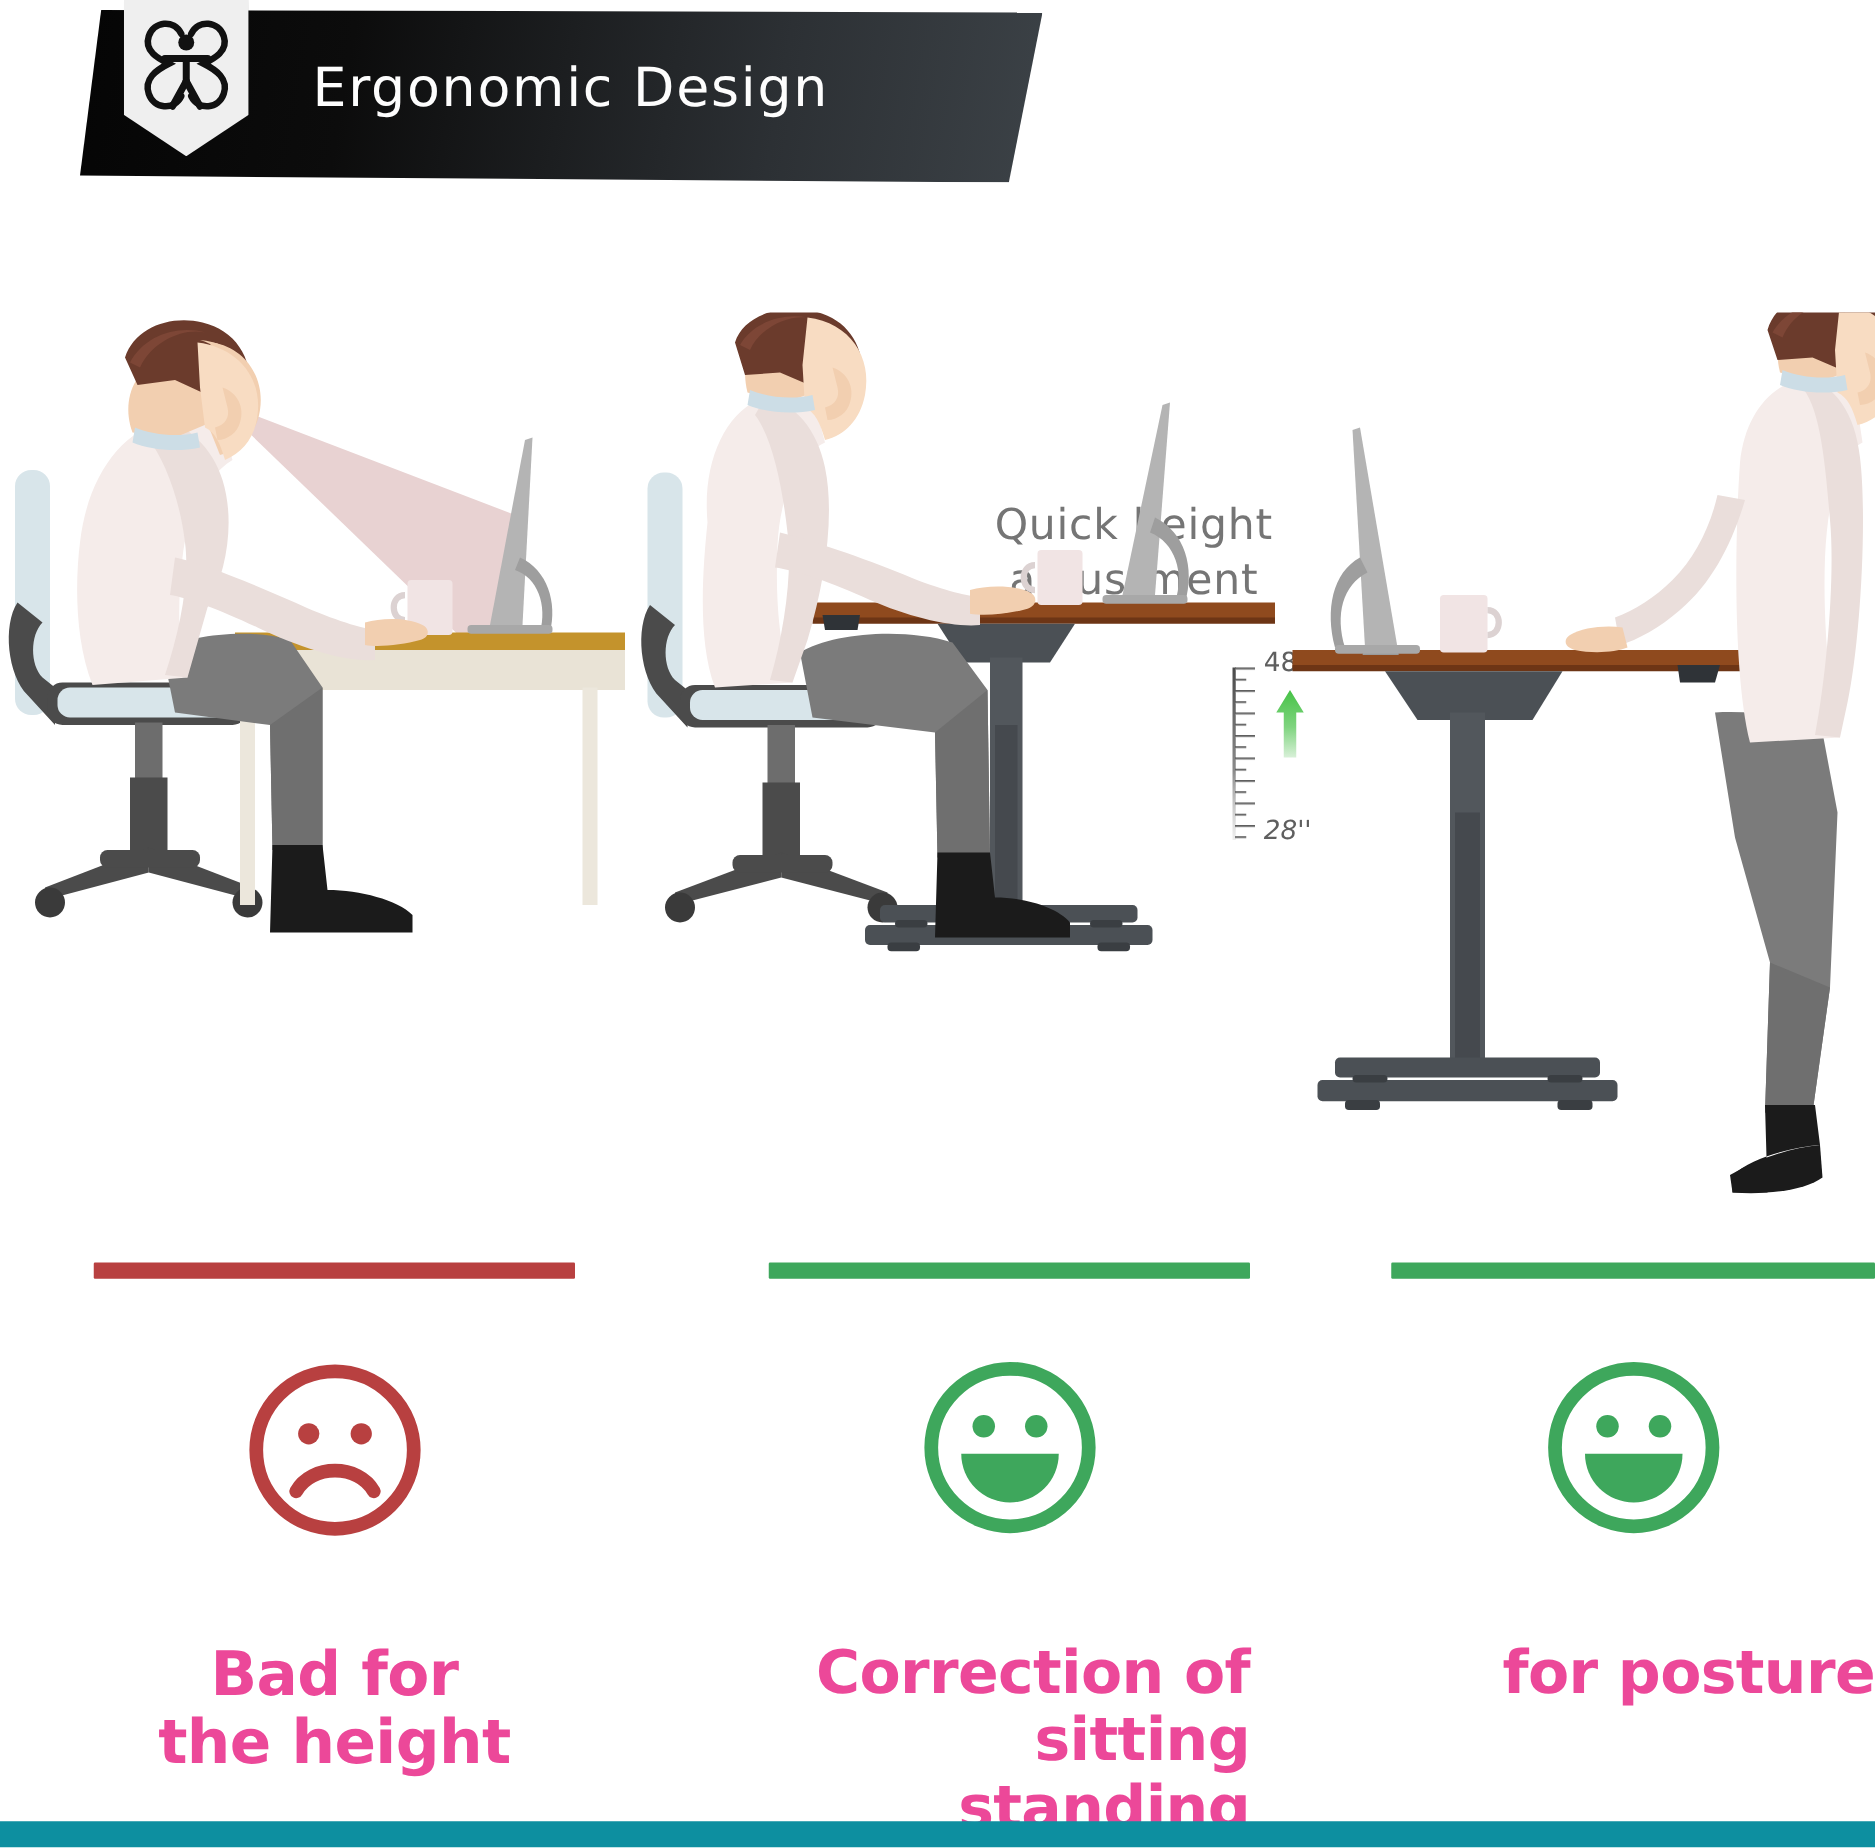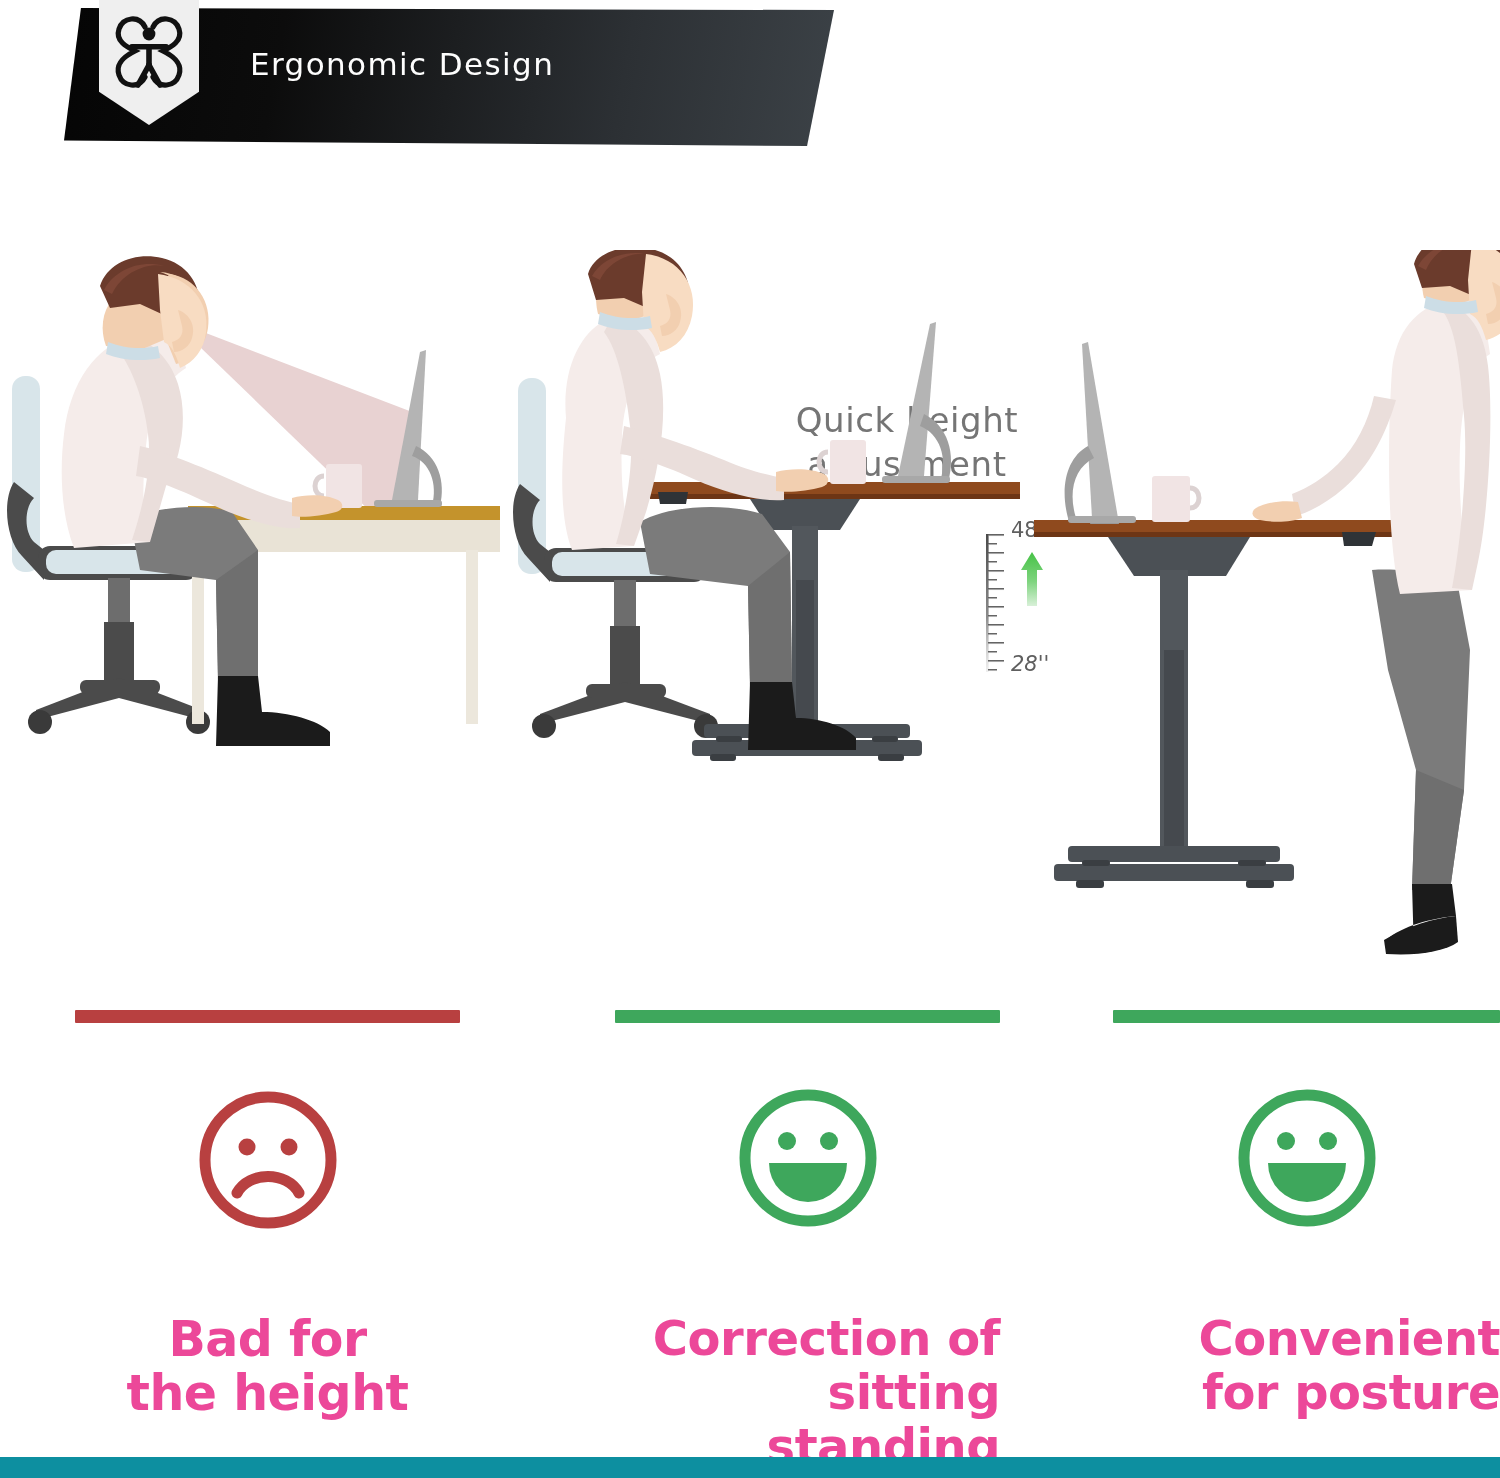--- a/index.html
+++ b/index.html
@@ -16,21 +16,21 @@
   .banner-wrap{position:absolute;left:0;top:0;width:900px;height:170px;}
   .banner-shape{
     position:absolute;left:64px;top:8px;width:770px;height:138px;
     background:linear-gradient(100deg,#050505 0%,#0c0c0c 28%,#2c3034 72%,#3c4247 100%);
     clip-path:polygon(2.2% 0%, 100% 1.5%, 96.5% 100%, 0% 96%);
     box-shadow:4px 6px 9px rgba(0,0,0,0.28);
   }
   .banner-title{
     position:absolute;left:250px;top:46px;
     color:#fdfdfd;
-    font-size:31px;
+    font-size:43px;
     letter-spacing:1.4px;
     font-family:"DejaVu Sans", sans-serif;
     font-weight:400;
     white-space:nowrap;
   }
   .badge{
     position:absolute;left:99px;top:-3px;width:100px;height:128px;
     background:#efefef;
     clip-path:polygon(0% 0%, 100% 0%, 100% 74%, 50% 100%, 0% 74%);
     filter:drop-shadow(2px 3px 3px rgba(0,0,0,0.35));
@@ -382,20 +382,19 @@
 
   <div class="foot foot-3">
     <div class="rule rule-good"></div>
     <svg class="smiley" width="150" height="150" viewBox="0 0 150 150">
       <circle cx="75" cy="75" r="63" fill="none" stroke="#3ea75c" stroke-width="11"></circle>
       <circle cx="54" cy="58" r="9" fill="#3ea75c"></circle>
       <circle cx="96" cy="58" r="9" fill="#3ea75c"></circle>
       <path d="M36 80 L114 80 A39 39 0 0 1 36 80 Z" fill="#3ea75c"></path>
     </svg>
     <div class="caption">
-      <div>Convenient</div>
       <div>for posture</div>
     </div>
   </div>
 
   <div class="bottom-bar"></div>
 
 </div>
 
 </body></html>

